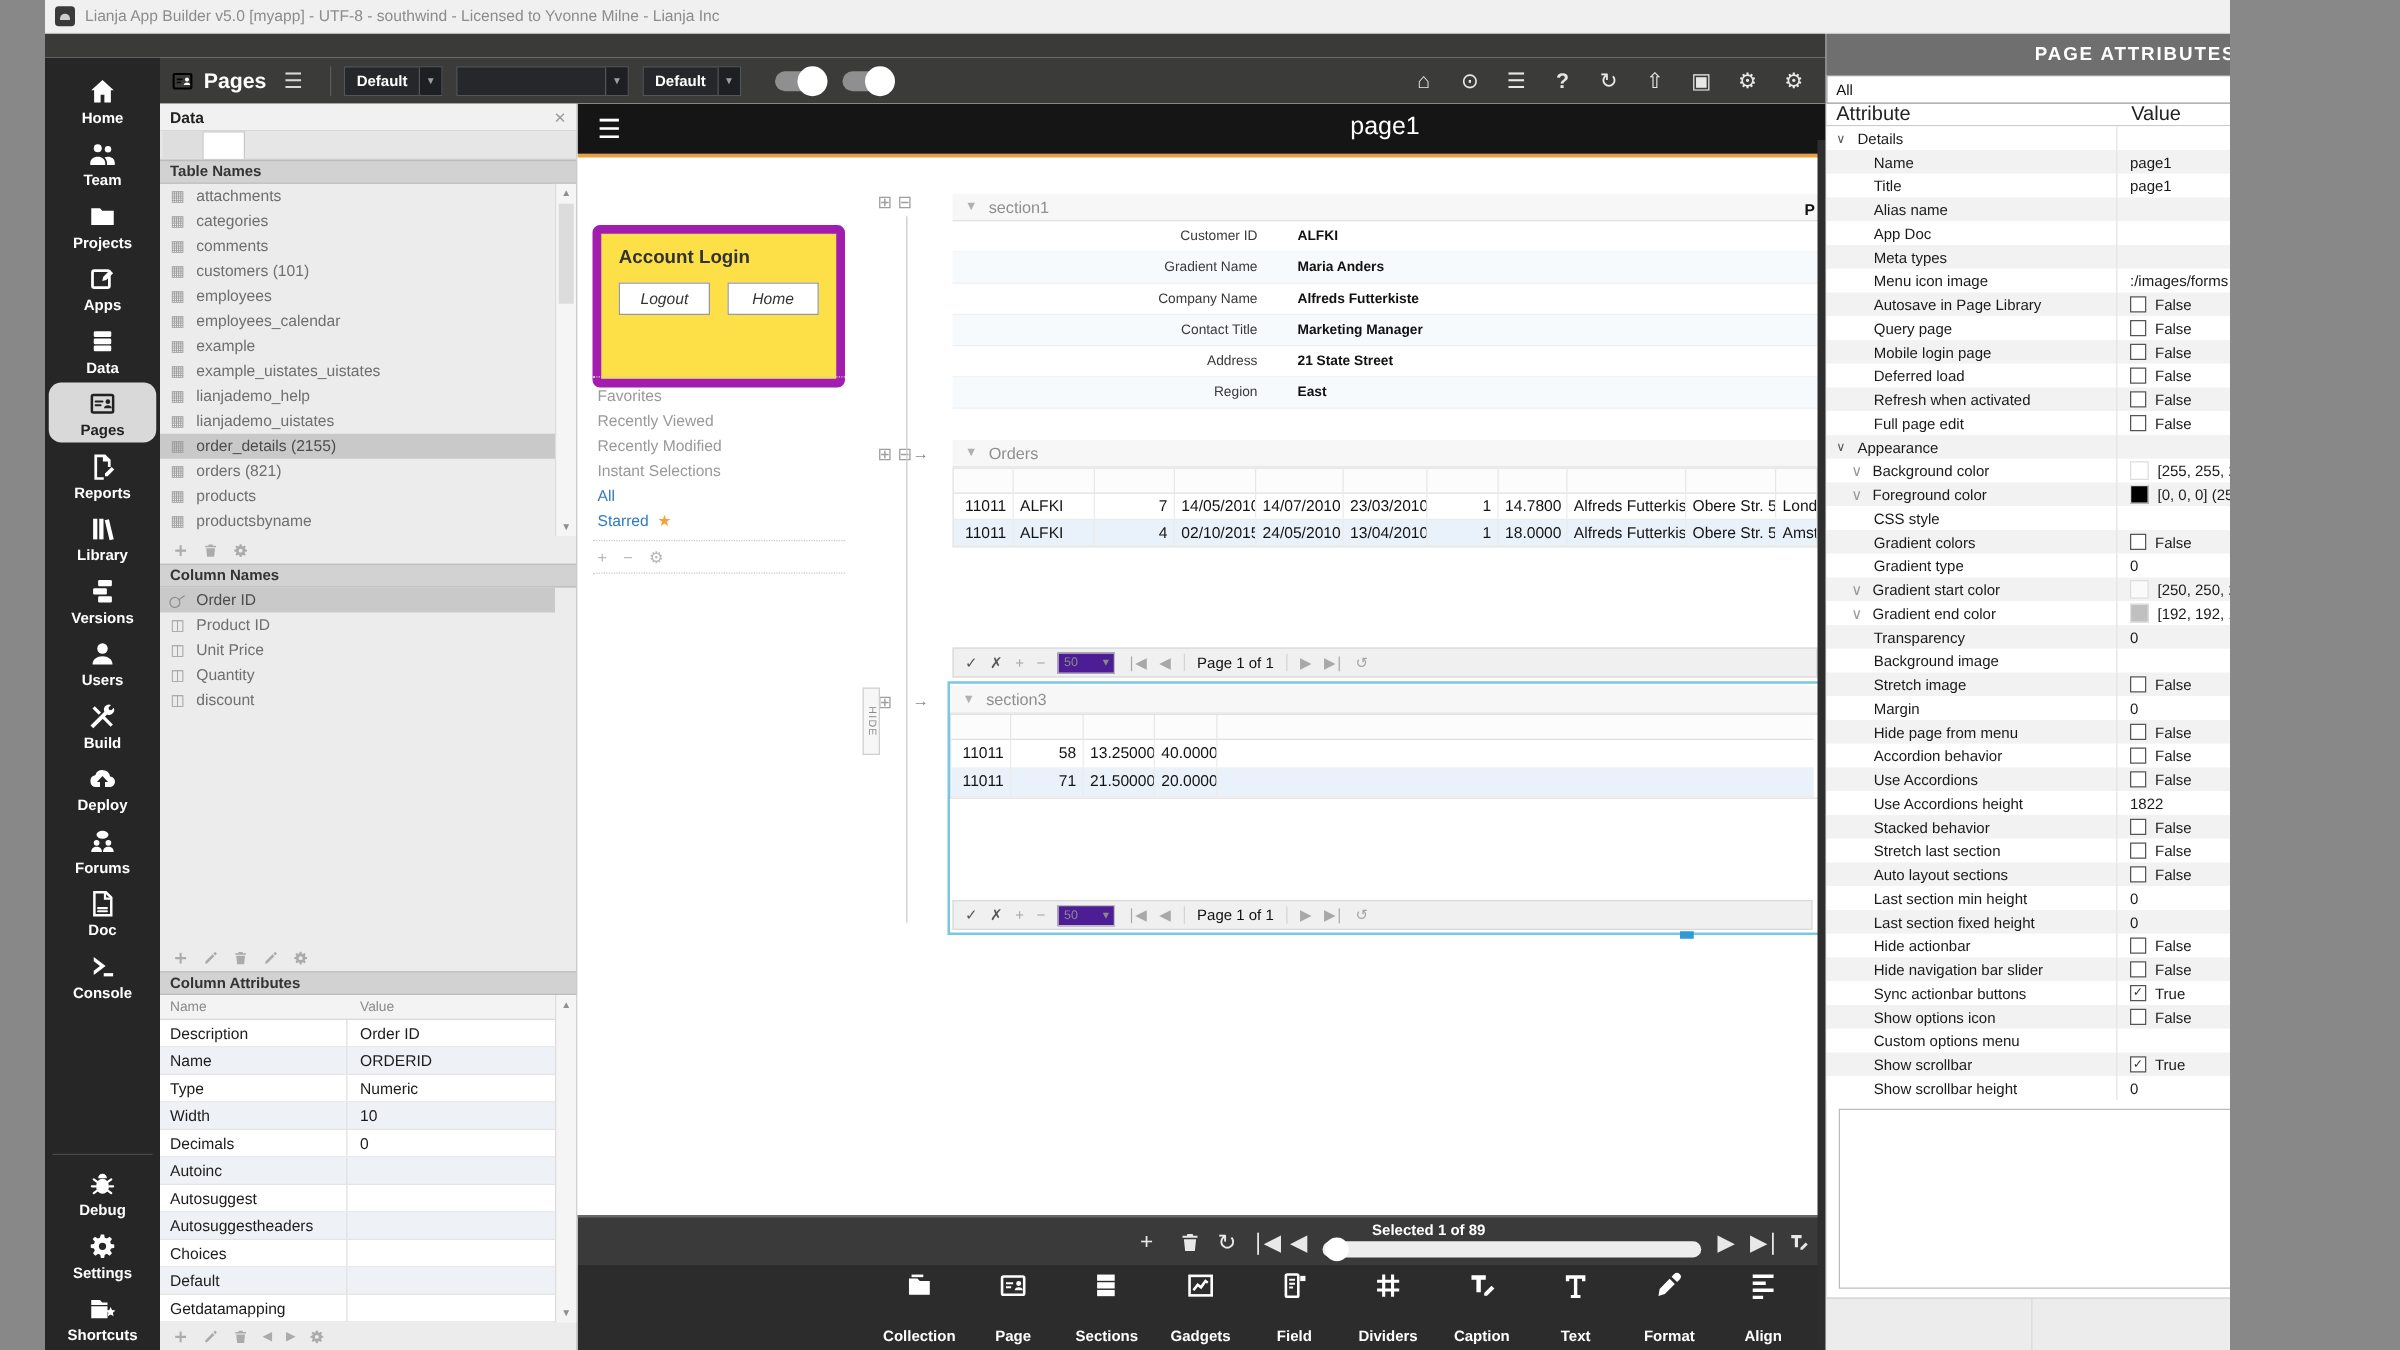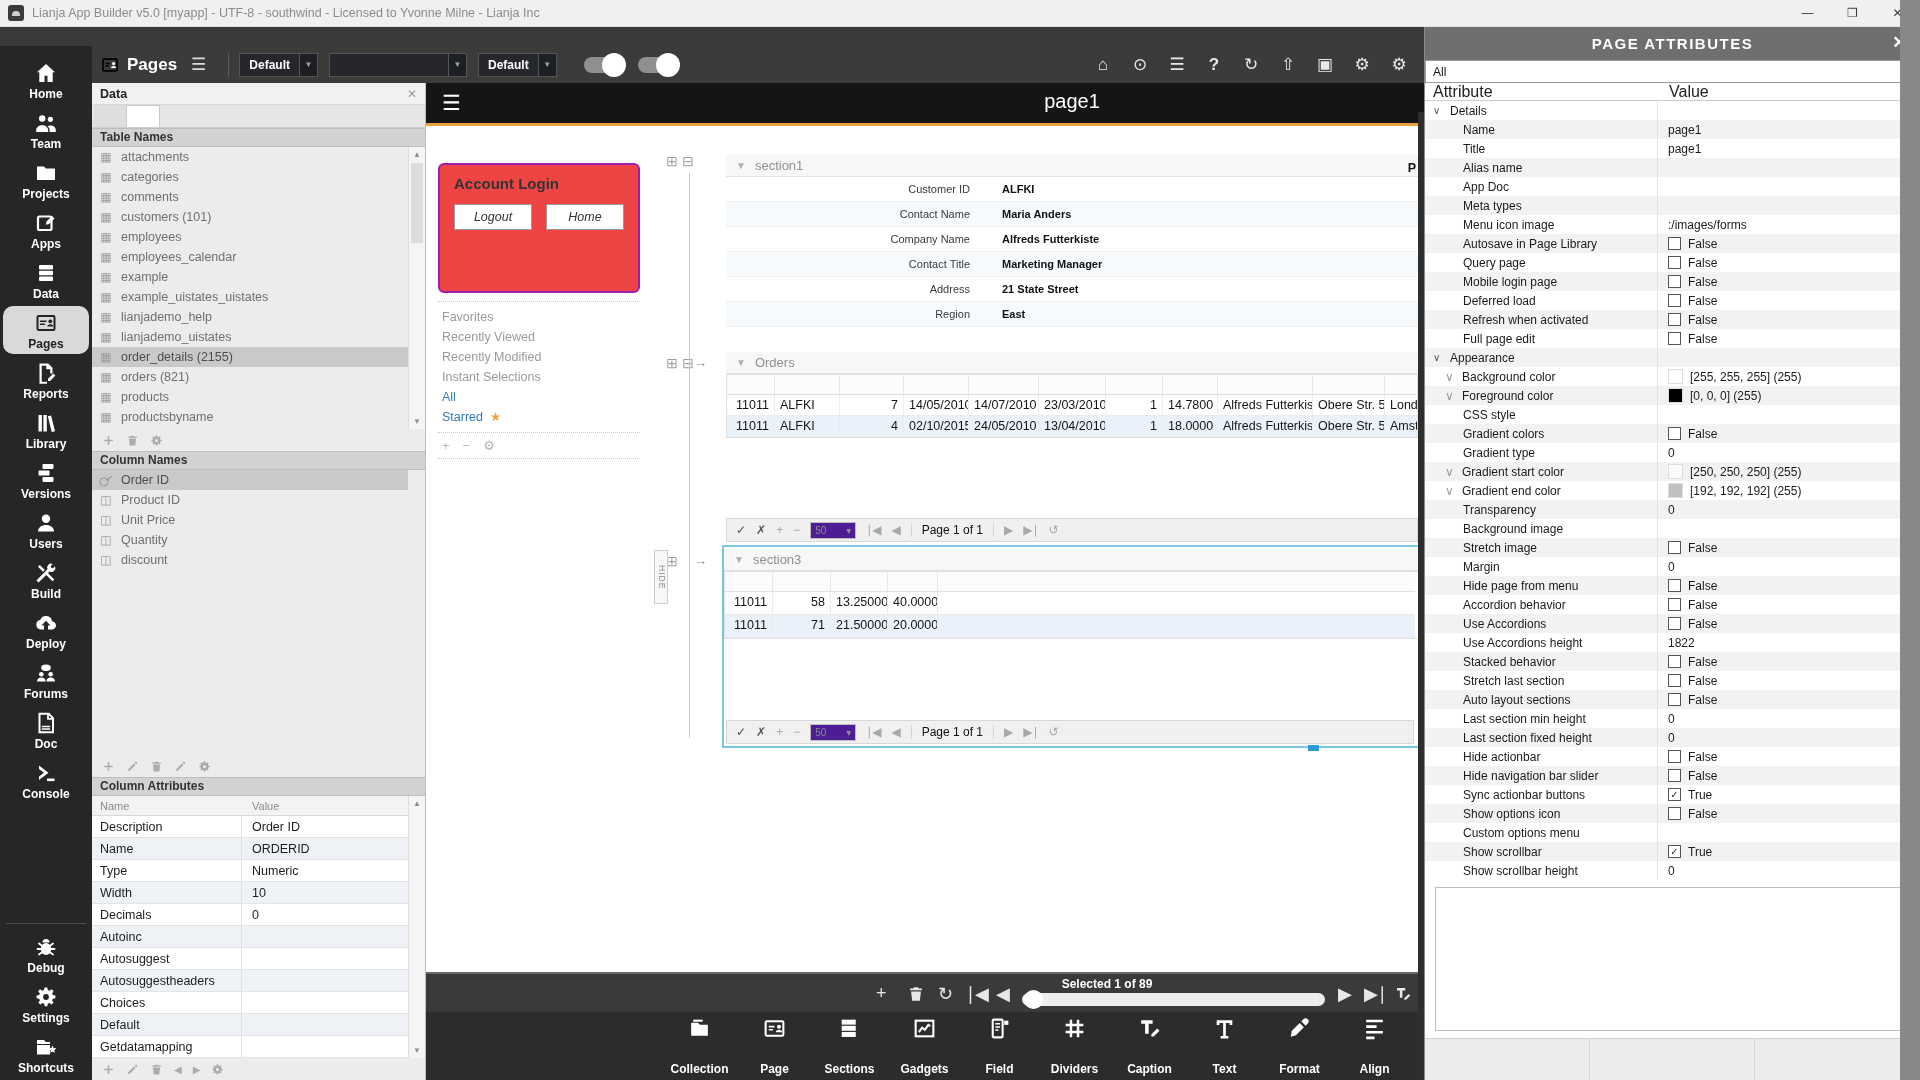--- a/index.html
+++ b/index.html
@@ -1,17 +1,17 @@
 <!DOCTYPE html>
 <html><head>
 <meta charset="utf-8">
 <style>
   html,body{margin:0;padding:0;background:#888;}
-  #app{position:relative;width:1900px;height:1080px;background:#fff;overflow:hidden;
-       font-family:"Liberation Sans",sans-serif;-webkit-font-smoothing:antialiased;}
+  #app{position:relative;width:1748px;height:1080px;background:#fff;overflow:hidden;
+       font-family:"Liberation Sans",sans-serif;margin-left:36px;-webkit-font-smoothing:antialiased;}
   #app *{box-sizing:border-box;}
 
   
   #titlebar{position:absolute;top:0;left:0;width:1920px;height:27px;background:#f0f0f0;
     display:flex;align-items:center;padding-left:8px;border-bottom:1px solid #e2e2e2;}
   .appicon{width:16px;height:16px;border-radius:3px;background:#3a3a3a;position:relative;margin-right:8px;}
   .appicon::after{content:"";position:absolute;left:4px;top:6px;width:8px;height:5px;border-radius:4px 4px 0 0;background:#cfcfcf;}
   #titlebar .ttl{font-size:12.5px;color:#8c8c8c;}
   .wincontrols{margin-left:auto;display:flex;height:27px;}
   .winbtn{width:45px;height:27px;display:flex;align-items:center;justify-content:center;color:#3a3a3a;font-size:12px;}
@@ -78,21 +78,21 @@
 
   
   #canvas{position:absolute;top:83px;left:426px;width:998px;height:997px;background:#fff;overflow:hidden;}
   #canvas .edge{position:absolute;right:0;top:29px;bottom:0;width:6px;background:#2e2e2e;z-index:5;}
   .pb-head{height:29px;background:#f0f0f0;border-bottom:1px solid #cfcfcf;display:flex;align-items:center;padding:0 10px;font-size:13px;font-weight:bold;color:#1a1a1a;}
   .page-head{height:40px;background:#151515;position:relative;}
   .page-head .burger2{position:absolute;left:16px;top:8px;color:#fff;font-size:21px;cursor:pointer;}
   .page-title{position:absolute;left:646px;top:7px;transform:translateX(-50%);color:#fff;font-size:20px;}
   .orange{height:3px;background:#ef9e3d;}
 
-  .card{position:absolute;left:12px;top:80px;width:202px;height:130px;background:#ef4444;border:2px solid #a21caf;border-radius:6px;padding:10px 14px 0;}
+  .card{position:absolute;left:12px;top:97px;width:202px;height:130px;background:#fde047;border:7px solid #a21caf;border-radius:6px;padding:10px 14px 0;}
   .card .ct{font-size:15px;font-weight:bold;color:#333;margin-bottom:5px;}
   .card .ln{font-size:12px;color:#8f8f8f;line-height:15.5px;}
   .card .btns{display:flex;gap:14px;margin-top:12px;font-style:italic;}
   .btn{flex:1;height:26px;background:#fff;border:1px solid #9a9a9a;display:flex;align-items:center;justify-content:center;font-size:12.5px;color:#333;cursor:pointer;}
 
   .navlist{position:absolute;left:12px;top:218px;width:202px;border-top:1px dotted #c9c9c9;padding-top:5px;}
   .nav-item{height:20px;line-height:20px;font-size:12.5px;color:#9a9a9a;padding-left:4px;cursor:pointer;}
   .nav-item.hl{color:#2f7cc0;}
   .nav-item .star{display:none;color:#f2a33c;margin-left:7px;}
   .nav-item[data-star] .star{display:inline;}
@@ -710,21 +710,21 @@
 
     <div class="sec" style="top:72px;">
       <div class="sec-head">
         <span class="tri">▼</span>
         <span>section1</span>
       </div>
       <div style="display:contents"><div class="frow">
           <span class="fl">Customer ID</span>
           <span class="fv">ALFKI</span>
         </div><div class="frow">
-          <span class="fl">Contact Name</span>
+          <span class="fl">Gradient Name</span>
           <span class="fv">Maria Anders</span>
         </div><div class="frow">
           <span class="fl">Company Name</span>
           <span class="fv">Alfreds Futterkiste</span>
         </div><div class="frow">
           <span class="fl">Contact Title</span>
           <span class="fv">Marketing Manager</span>
         </div><div class="frow">
           <span class="fl">Address</span>
           <span class="fv">21 State Street</span>

